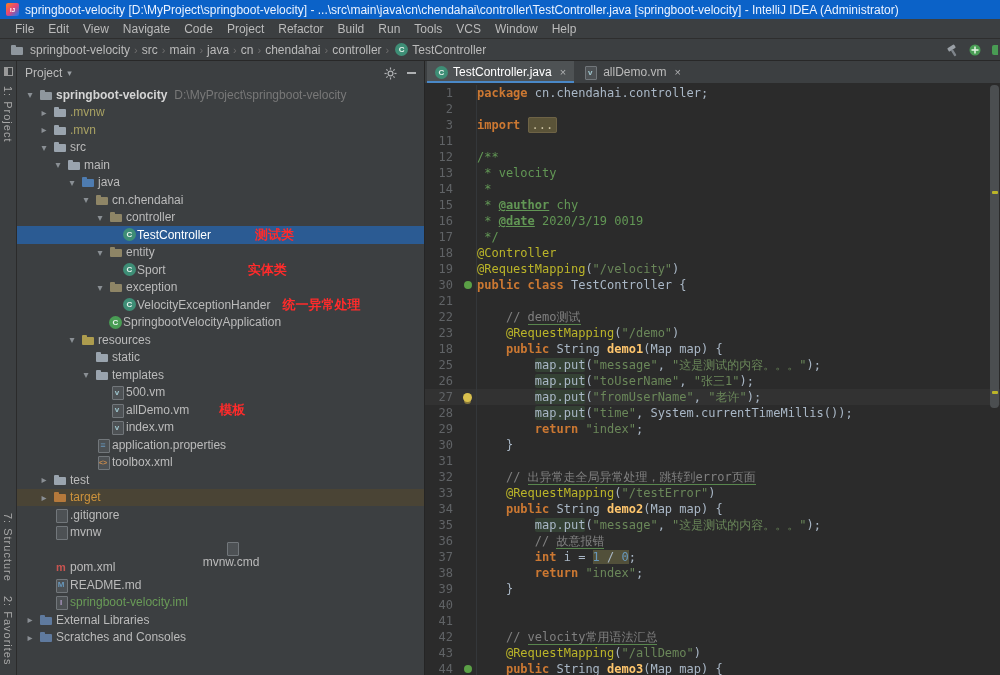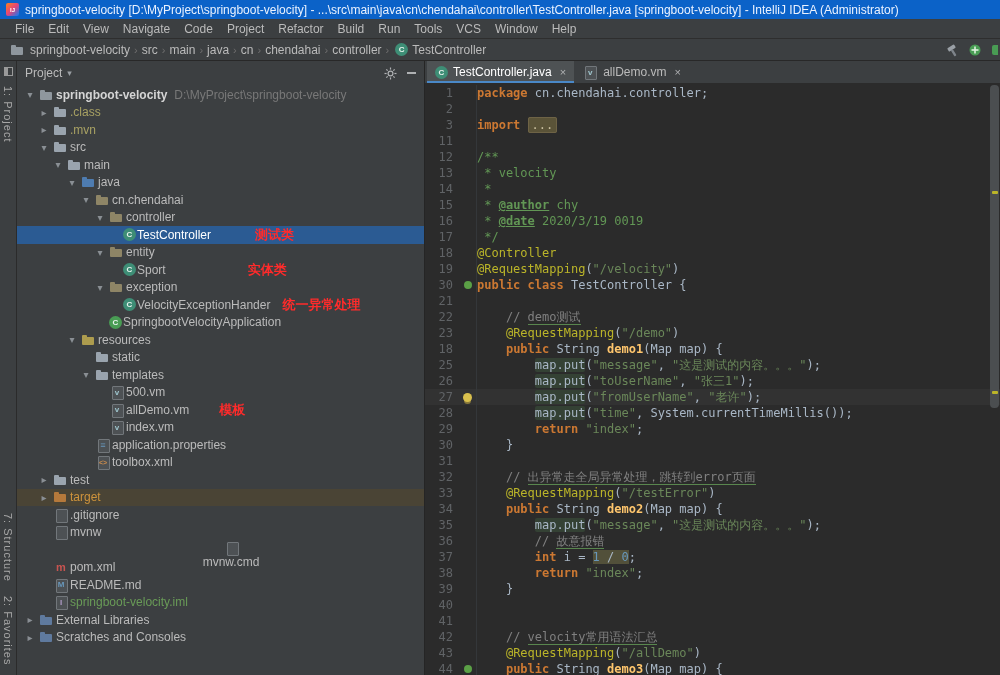--- a/index.html
+++ b/index.html
@@ -215,21 +215,21 @@
       <div class="tree">
           <div class="trow root" style="padding-left: 6px;">
             <span class="arr">▾</span>
             <span class="ti ti-folder c-proj"></span>
             <span class="tlabel">springboot-velocity</span>
             <span class="textra">D:\MyProject\springboot-velocity</span>
           </div>
           <div class="trow ignored" style="padding-left: 20px;">
             <span class="arr">▸</span>
             <span class="ti ti-folder"></span>
-            <span class="tlabel">.class</span>
+            <span class="tlabel">.mvnw</span>
           </div>
           <div class="trow ignored" style="padding-left: 20px;">
             <span class="arr">▸</span>
             <span class="ti ti-folder"></span>
             <span class="tlabel">.mvn</span>
           </div>
           <div class="trow" style="padding-left: 20px;">
             <span class="arr">▾</span>
             <span class="ti ti-folder"></span>
             <span class="tlabel">src</span>

